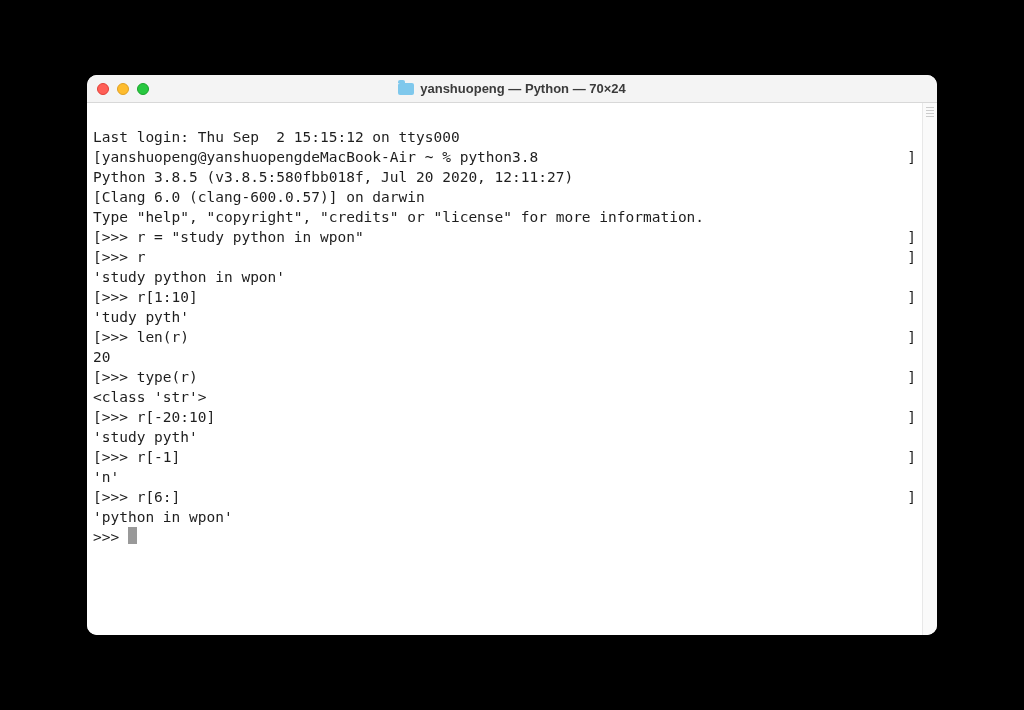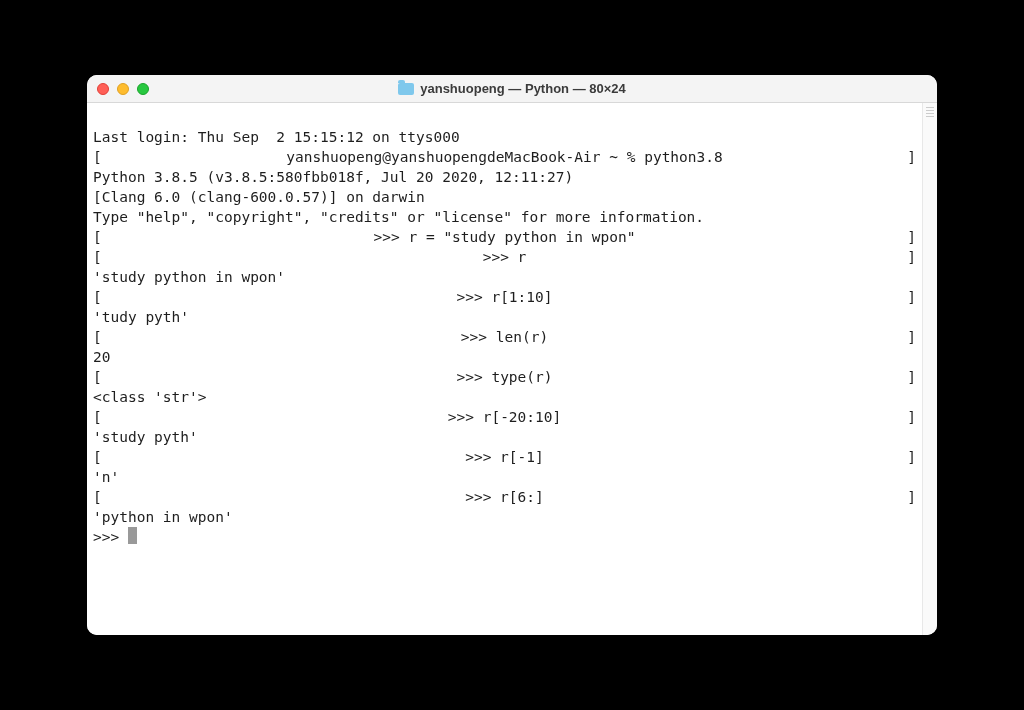--- a/index.html
+++ b/index.html
@@ -119,21 +119,20 @@
     }
     .prompt-line {
       display: flex;
       width: 100%;
     }
     .prompt-open {
       color: #1e1e1e;
     }
     .prompt-text {
       flex: 1;
-      text-align: center;
     }
     .prompt-close {
       color: #1e1e1e;
     }
     .cursor {
       display: inline-block;
       width: 9px;
       height: 17px;
       background: #999;
       vertical-align: text-bottom;
@@ -145,21 +144,21 @@
 
 <div class="window">
   <div class="titlebar">
     <div class="traffic-lights">
       <div class="traffic-light tl-close"></div>
       <div class="traffic-light tl-min"></div>
       <div class="traffic-light tl-max"></div>
     </div>
     <div class="title-wrap">
       <span class="folder-icon"></span>
-      <span class="window-title">yanshuopeng — Python — 80×24</span>
+      <span class="window-title">yanshuopeng — Python — 70×24</span>
     </div>
   </div>
   <div class="body-area">
     <div class="terminal" id="terminal"><div class="line">Last login: Thu Sep  2 15:15:12 on ttys000</div><div class="prompt-line"><span class="prompt-open">[</span><span class="prompt-text">yanshuopeng@yanshuopengdeMacBook-Air ~ % python3.8</span><span class="prompt-close">]</span></div><div class="line">Python 3.8.5 (v3.8.5:580fbb018f, Jul 20 2020, 12:11:27)</div><div class="line">[Clang 6.0 (clang-600.0.57)] on darwin</div><div class="line">Type "help", "copyright", "credits" or "license" for more information.</div><div class="prompt-line"><span class="prompt-open">[</span><span class="prompt-text">&gt;&gt;&gt; r = "study python in wpon"</span><span class="prompt-close">]</span></div><div class="prompt-line"><span class="prompt-open">[</span><span class="prompt-text">&gt;&gt;&gt; r</span><span class="prompt-close">]</span></div><div class="line">'study python in wpon'</div><div class="prompt-line"><span class="prompt-open">[</span><span class="prompt-text">&gt;&gt;&gt; r[1:10]</span><span class="prompt-close">]</span></div><div class="line">'tudy pyth'</div><div class="prompt-line"><span class="prompt-open">[</span><span class="prompt-text">&gt;&gt;&gt; len(r)</span><span class="prompt-close">]</span></div><div class="line">20</div><div class="prompt-line"><span class="prompt-open">[</span><span class="prompt-text">&gt;&gt;&gt; type(r)</span><span class="prompt-close">]</span></div><div class="line">&lt;class 'str'&gt;</div><div class="prompt-line"><span class="prompt-open">[</span><span class="prompt-text">&gt;&gt;&gt; r[-20:10]</span><span class="prompt-close">]</span></div><div class="line">'study pyth'</div><div class="prompt-line"><span class="prompt-open">[</span><span class="prompt-text">&gt;&gt;&gt; r[-1]</span><span class="prompt-close">]</span></div><div class="line">'n'</div><div class="prompt-line"><span class="prompt-open">[</span><span class="prompt-text">&gt;&gt;&gt; r[6:]</span><span class="prompt-close">]</span></div><div class="line">'python in wpon'</div><div class="line"><span>&gt;&gt;&gt; </span><span class="cursor"></span></div></div>
     <div class="scrollbar-track">
       <div class="scrollbar-pattern"></div>
     </div>
   </div>
 </div>
 

